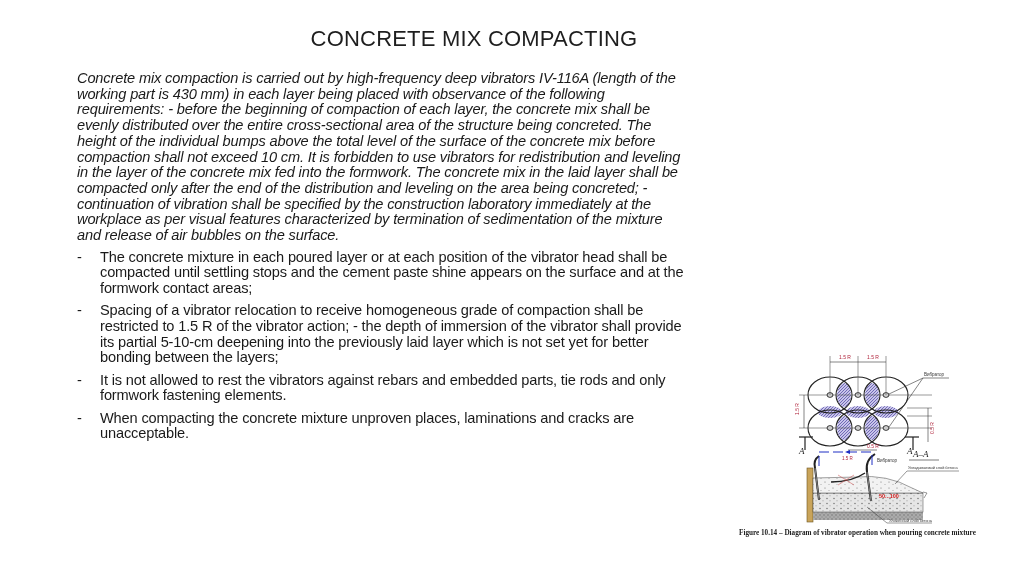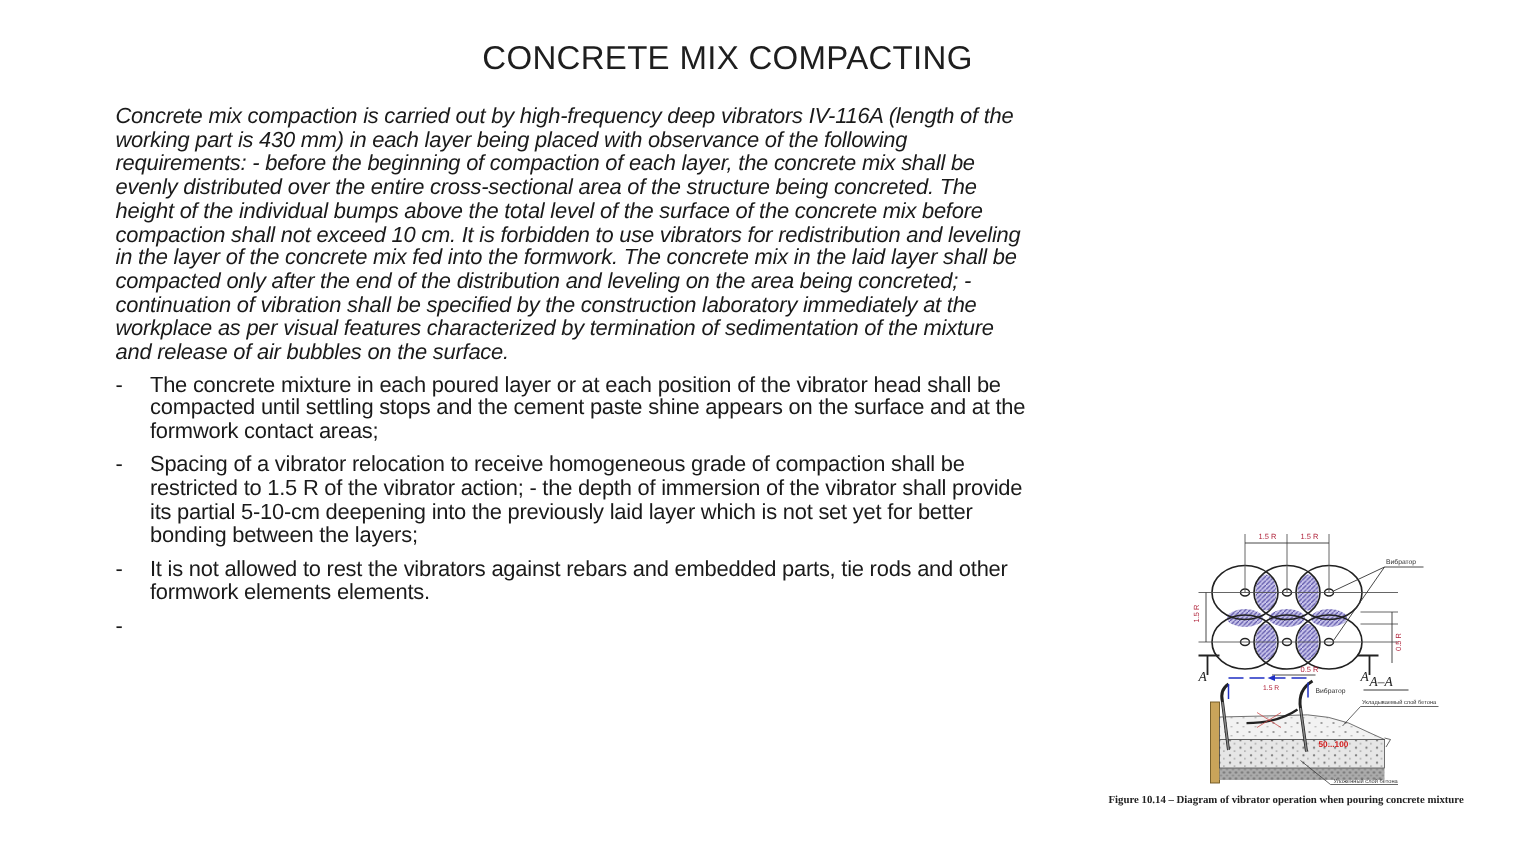--- a/index.html
+++ b/index.html
@@ -1,19 +1,19 @@
 <!DOCTYPE html>
 <html><head>
 <meta charset="utf-8">
 <style>
   html, body { margin: 0; padding: 0; background: #ffffff; }
   body { width: 1024px; height: 574px; position: relative; overflow: hidden;
          font-family: "Liberation Sans", "DejaVu Sans", sans-serif; color: #1a1a1a; }
   .title { position: absolute; top: 26px; left: 0; width: 948px; text-align: center;
-           font-size: 22px; letter-spacing: 0.2px; color: #1e1e1e; padding-left: 11px; }
+           font-size: 22px; letter-spacing: 0.2px; color: #1e1e1e; }
   .body-text { position: absolute; left: 77px; top: 71px; width: 612px; font-size: 14.6px;
                line-height: 15.7px; letter-spacing: -0.15px; }
   .intro { margin: 0 0 6px 0; font-style: italic; }
   .bullets { list-style: none; margin: 0; padding: 0; }
   .bullet { position: relative; padding-left: 23px; margin: 0 0 6.5px 0; }
   .dash { position: absolute; left: 0; top: 0; }
   .figure { position: absolute; left: 727px; top: 342px; width: 290px; height: 200px; }
   .fig-caption { position: absolute; left: 12px; top: 187px; width: 290px; font-family: "Liberation Serif", serif;
                  font-weight: bold; font-size: 7.2px; color: #222; white-space: nowrap; }
 </style>
@@ -28,24 +28,25 @@
     <li class="bullet">
       <span class="dash">-</span>
       <span>The concrete mixture in each poured layer or at each position of the vibrator head shall be compacted until settling stops and the cement paste shine appears on the surface and at the formwork contact areas;</span>
     </li>
     <li class="bullet">
       <span class="dash">-</span>
       <span>Spacing of a vibrator relocation to receive homogeneous grade of compaction shall be restricted to 1.5 R of the vibrator action; - the depth of immersion of the vibrator shall provide its partial 5-10-cm deepening into the previously laid layer which is not set yet for better bonding between the layers;</span>
     </li>
     <li class="bullet">
       <span class="dash">-</span>
-      <span>It is not allowed to rest the vibrators against rebars and embedded parts, tie rods and other formwork elements elements.</span>
+      <span>It is not allowed to rest the vibrators against rebars and embedded parts, tie rods and only formwork fastening elements.</span>
     </li>
     <li class="bullet">
       <span class="dash">-</span>
+      <span>When compacting the concrete mixture unproven places, laminations and cracks are unacceptable.</span>
     </li>
   </ul>
 </div>
 
 <div class="figure">
   <svg width="290" height="185" viewBox="0 0 290 185" xmlns="http://www.w3.org/2000/svg">
     <defs>
       <pattern id="hatch" width="3" height="3" patternUnits="userSpaceOnUse">
         <rect width="3" height="3" fill="#c8c4ea"></rect>
         <path d="M0,3 L3,0" stroke="#5b53a8" stroke-width="0.8"></path>

